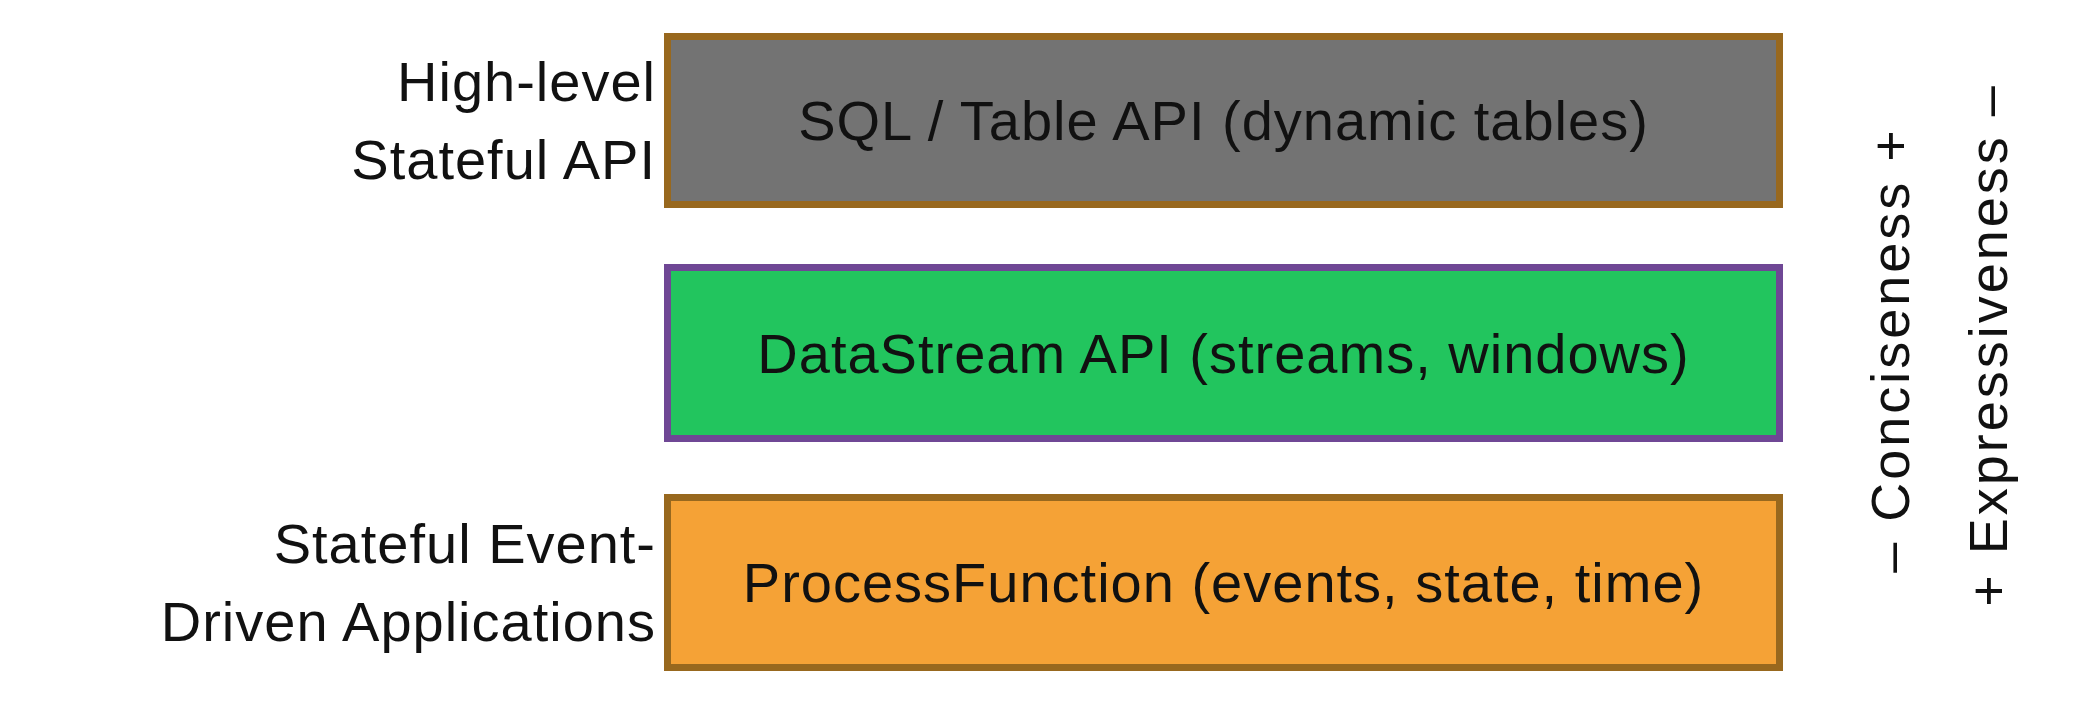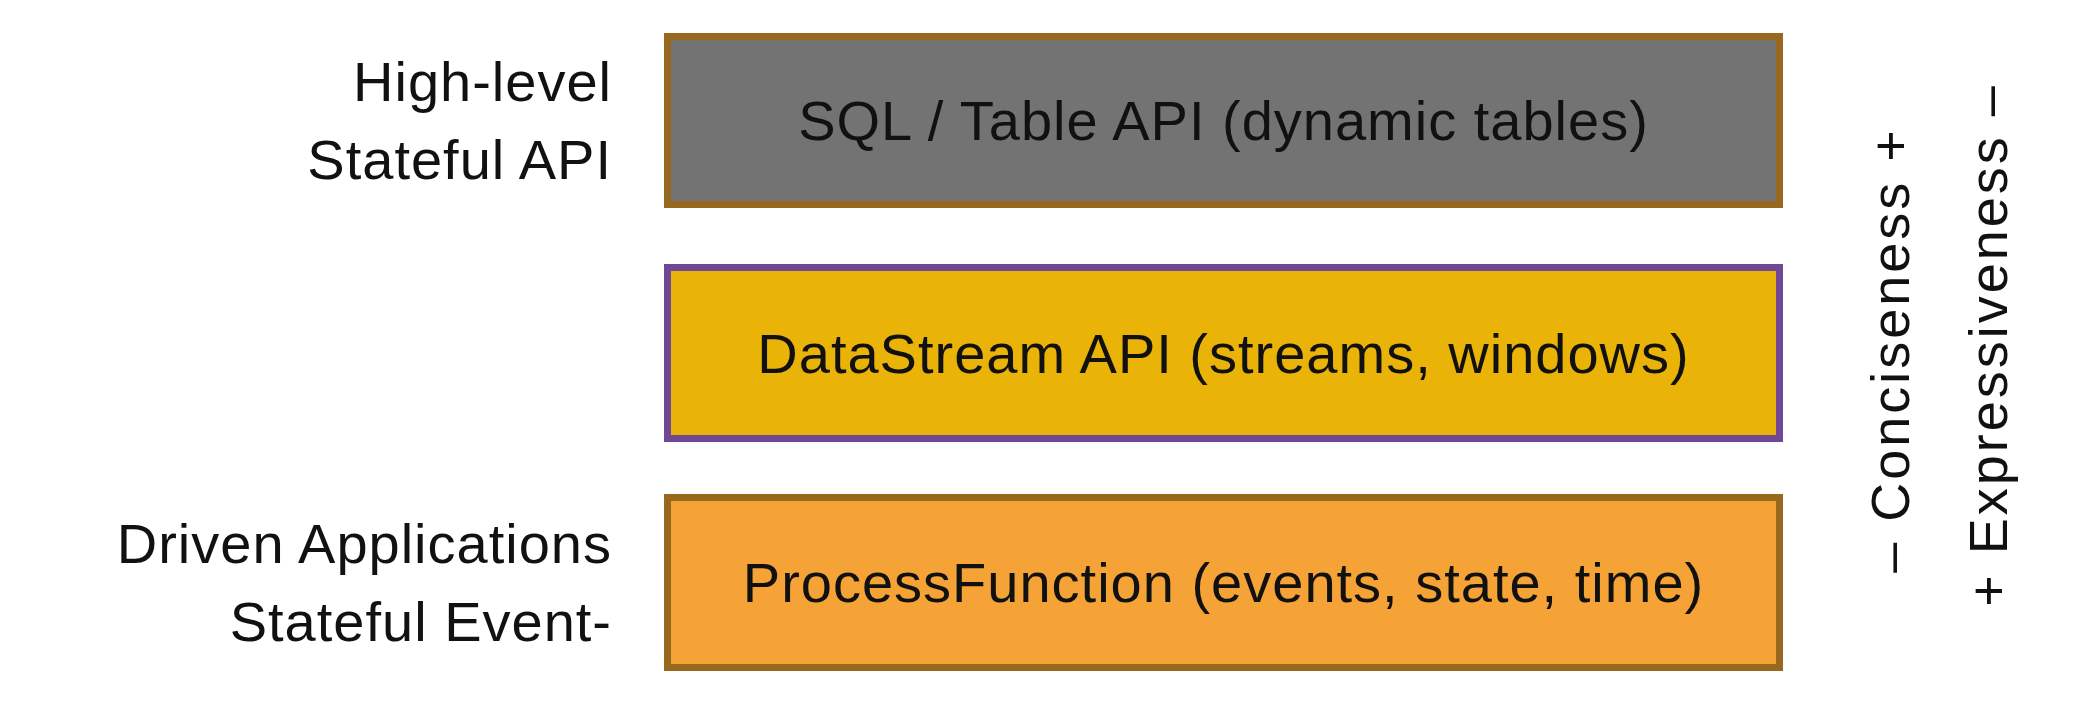--- a/index.html
+++ b/index.html
@@ -21,20 +21,21 @@
     left: 0;
     width: 612px;
     display: flex;
     align-items: center;
     justify-content: flex-end;
     text-align: right;
     font-size: 56px;
     font-weight: 400;
     letter-spacing: 1px;
     line-height: 1.38;
+    padding-left: 44px;
   }
   .row-label .label-line {
     display: block;
   }
   .api-box {
     position: absolute;
     left: 664px;
     width: 1119px;
     border: 7px solid;
     box-sizing: border-box;
@@ -71,30 +72,30 @@
   <div class="row-label label-1">
     <div>
       <span class="label-line">High-level</span>
       <span class="label-line">Stateful API</span>
     </div>
   </div>
 
 
   <div class="row-label label-3">
     <div>
+      <span class="label-line">Stateful Event-</span>
       <span class="label-line">Driven Applications</span>
-      <span class="label-line">Stateful Event-</span>
     </div>
   </div>
 
   <div class="api-box box-1" style="background-color: #737373; border-color: rgb(152, 104, 30);">
     <span>SQL / Table API (dynamic tables)</span>
   </div>
 
-  <div class="api-box box-2" style="background-color: #eab308; border-color: rgb(111, 71, 149); text-align: right;">
+  <div class="api-box box-2" style="background-color: #22c55e; border-color: rgb(111, 71, 149); text-align: right;">
     <span>DataStream API (streams, windows)</span>
   </div>
 
   <div class="api-box box-3" style="background-color: rgb(245, 162, 54); border-color: rgb(152, 104, 30);">
     <span>ProcessFunction (events, state, time)</span>
   </div>
 
   <div class="axis-label axis-conciseness">– Conciseness +</div>
 
   <div class="axis-label axis-expressiveness">+ Expressiveness –</div>

